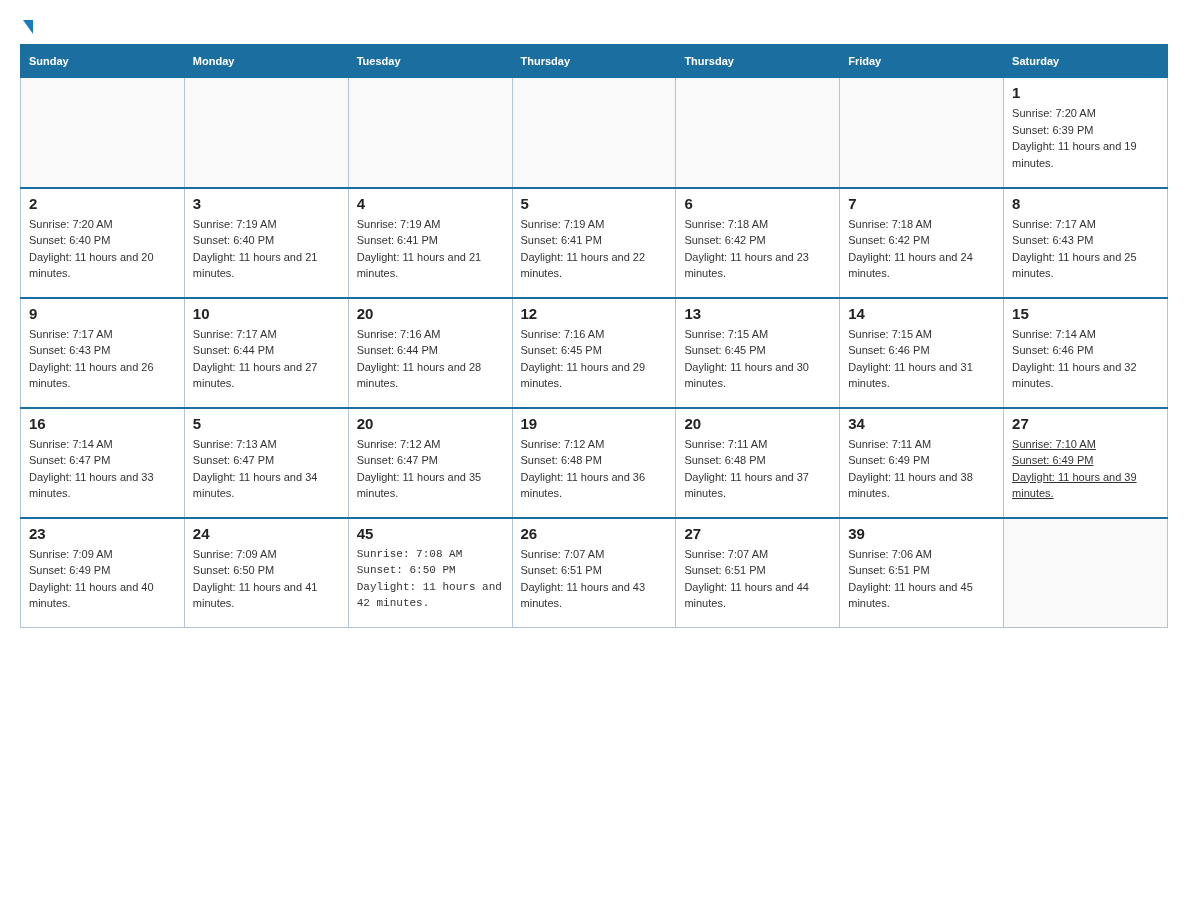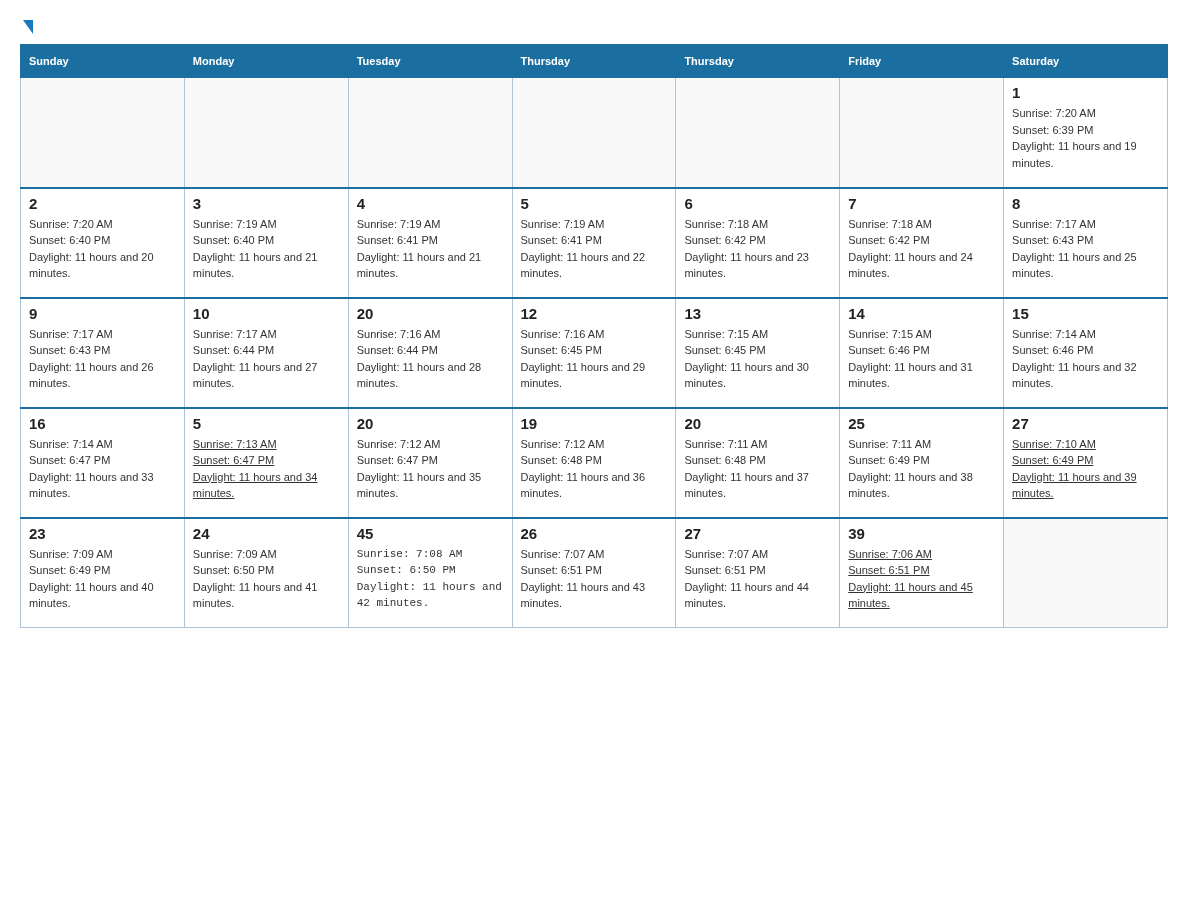--- a/index.html
+++ b/index.html
@@ -238,21 +238,21 @@
       </tr>
       <tr class="row-border-top">
         <td>
           <div class="day-number">16</div>
           <div class="day-info" style="white-space: pre-line;">Sunrise: 7:14 AM
 Sunset: 6:47 PM
 Daylight: 11 hours and 33 minutes.</div>
         </td>
         <td>
           <div class="day-number">5</div>
-          <div class="day-info" style="white-space: pre-line; text-decoration: underline;">Sunrise: 7:13 AM
+          <div class="day-info" style="white-space: pre-line;">Sunrise: 7:13 AM
 Sunset: 6:47 PM
 Daylight: 11 hours and 34 minutes.</div>
         </td>
         <td>
           <div class="day-number">20</div>
           <div class="day-info" style="white-space: pre-line;">Sunrise: 7:12 AM
 Sunset: 6:47 PM
 Daylight: 11 hours and 35 minutes.</div>
         </td>
         <td>
@@ -261,21 +261,21 @@
 Sunset: 6:48 PM
 Daylight: 11 hours and 36 minutes.</div>
         </td>
         <td>
           <div class="day-number">20</div>
           <div class="day-info" style="white-space: pre-line;">Sunrise: 7:11 AM
 Sunset: 6:48 PM
 Daylight: 11 hours and 37 minutes.</div>
         </td>
         <td>
-          <div class="day-number">25</div>
+          <div class="day-number">34</div>
           <div class="day-info" style="white-space: pre-line;">Sunrise: 7:11 AM
 Sunset: 6:49 PM
 Daylight: 11 hours and 38 minutes.</div>
         </td>
         <td>
           <div class="day-number">27</div>
           <div class="day-info" style="white-space: pre-line; text-decoration: underline;">Sunrise: 7:10 AM
 Sunset: 6:49 PM
 Daylight: 11 hours and 39 minutes.</div>
         </td>
@@ -306,20 +306,20 @@
 Daylight: 11 hours and 43 minutes.</div>
         </td>
         <td>
           <div class="day-number">27</div>
           <div class="day-info" style="white-space: pre-line;">Sunrise: 7:07 AM
 Sunset: 6:51 PM
 Daylight: 11 hours and 44 minutes.</div>
         </td>
         <td>
           <div class="day-number">39</div>
-          <div class="day-info" style="white-space: pre-line; text-decoration: underline;">Sunrise: 7:06 AM
+          <div class="day-info" style="white-space: pre-line;">Sunrise: 7:06 AM
 Sunset: 6:51 PM
 Daylight: 11 hours and 45 minutes.</div>
         </td>
         <td class="empty"></td>
       </tr>
     </tbody>
 </table>
 
 </body></html>

